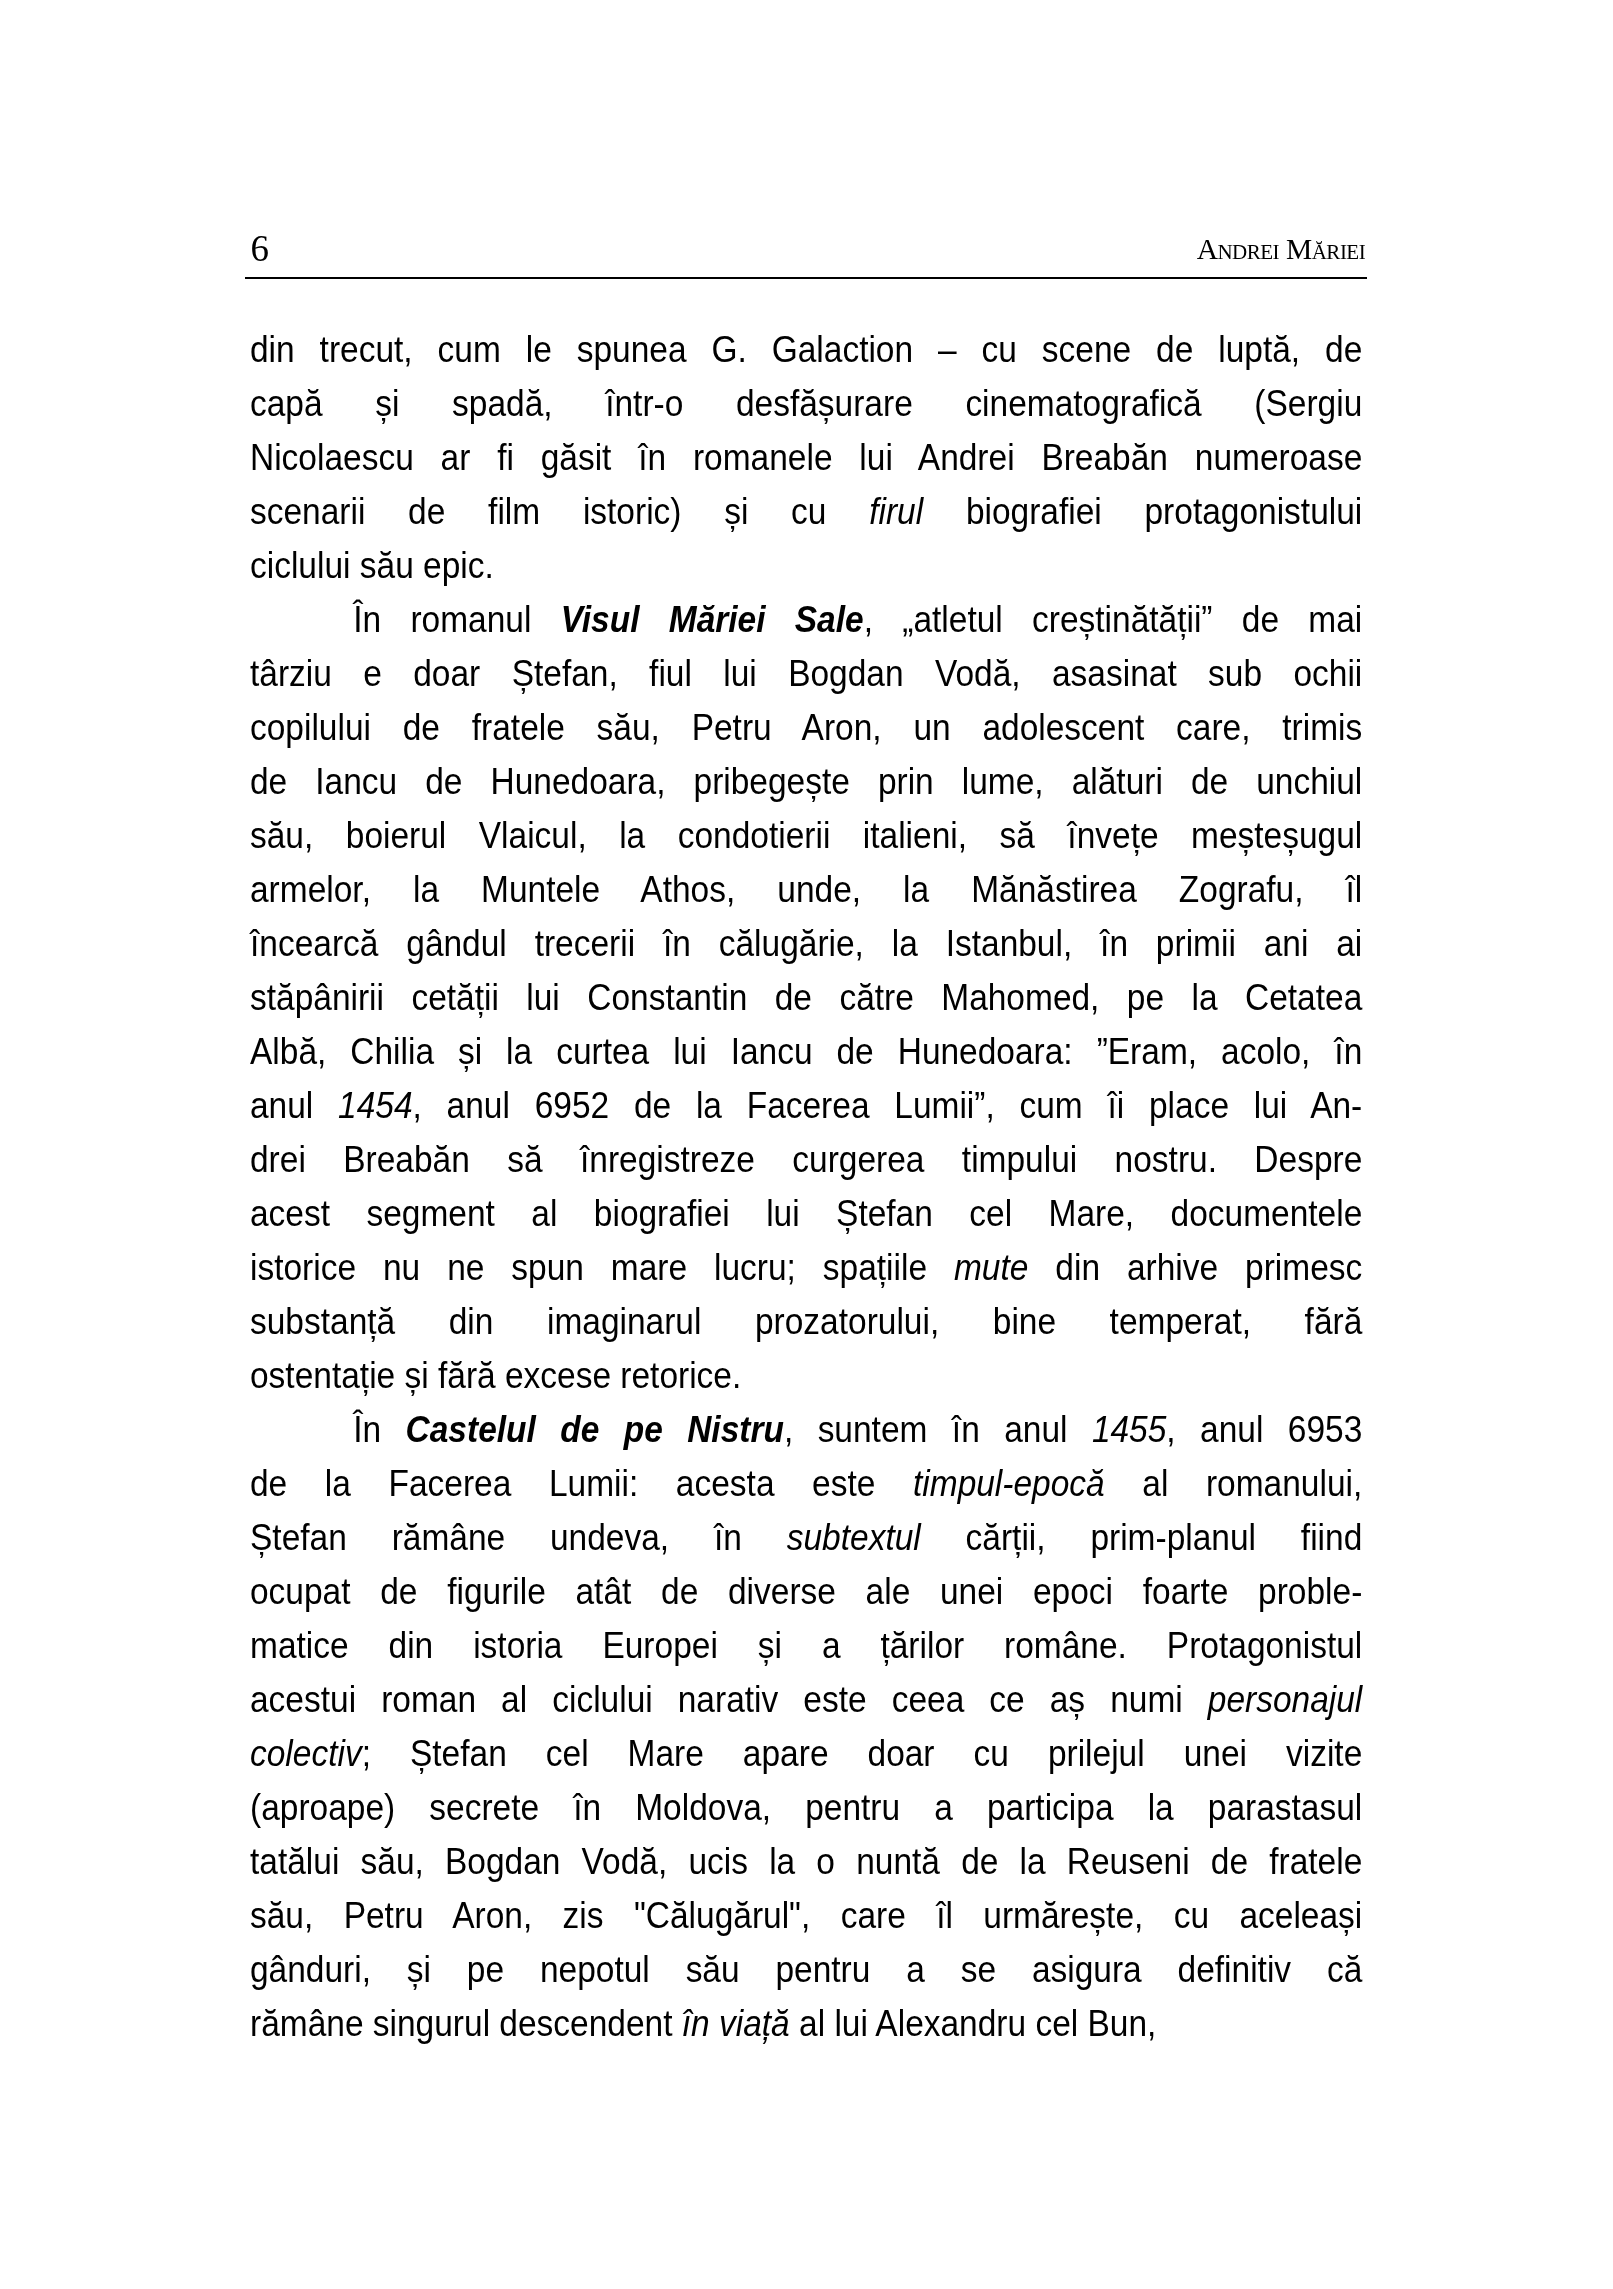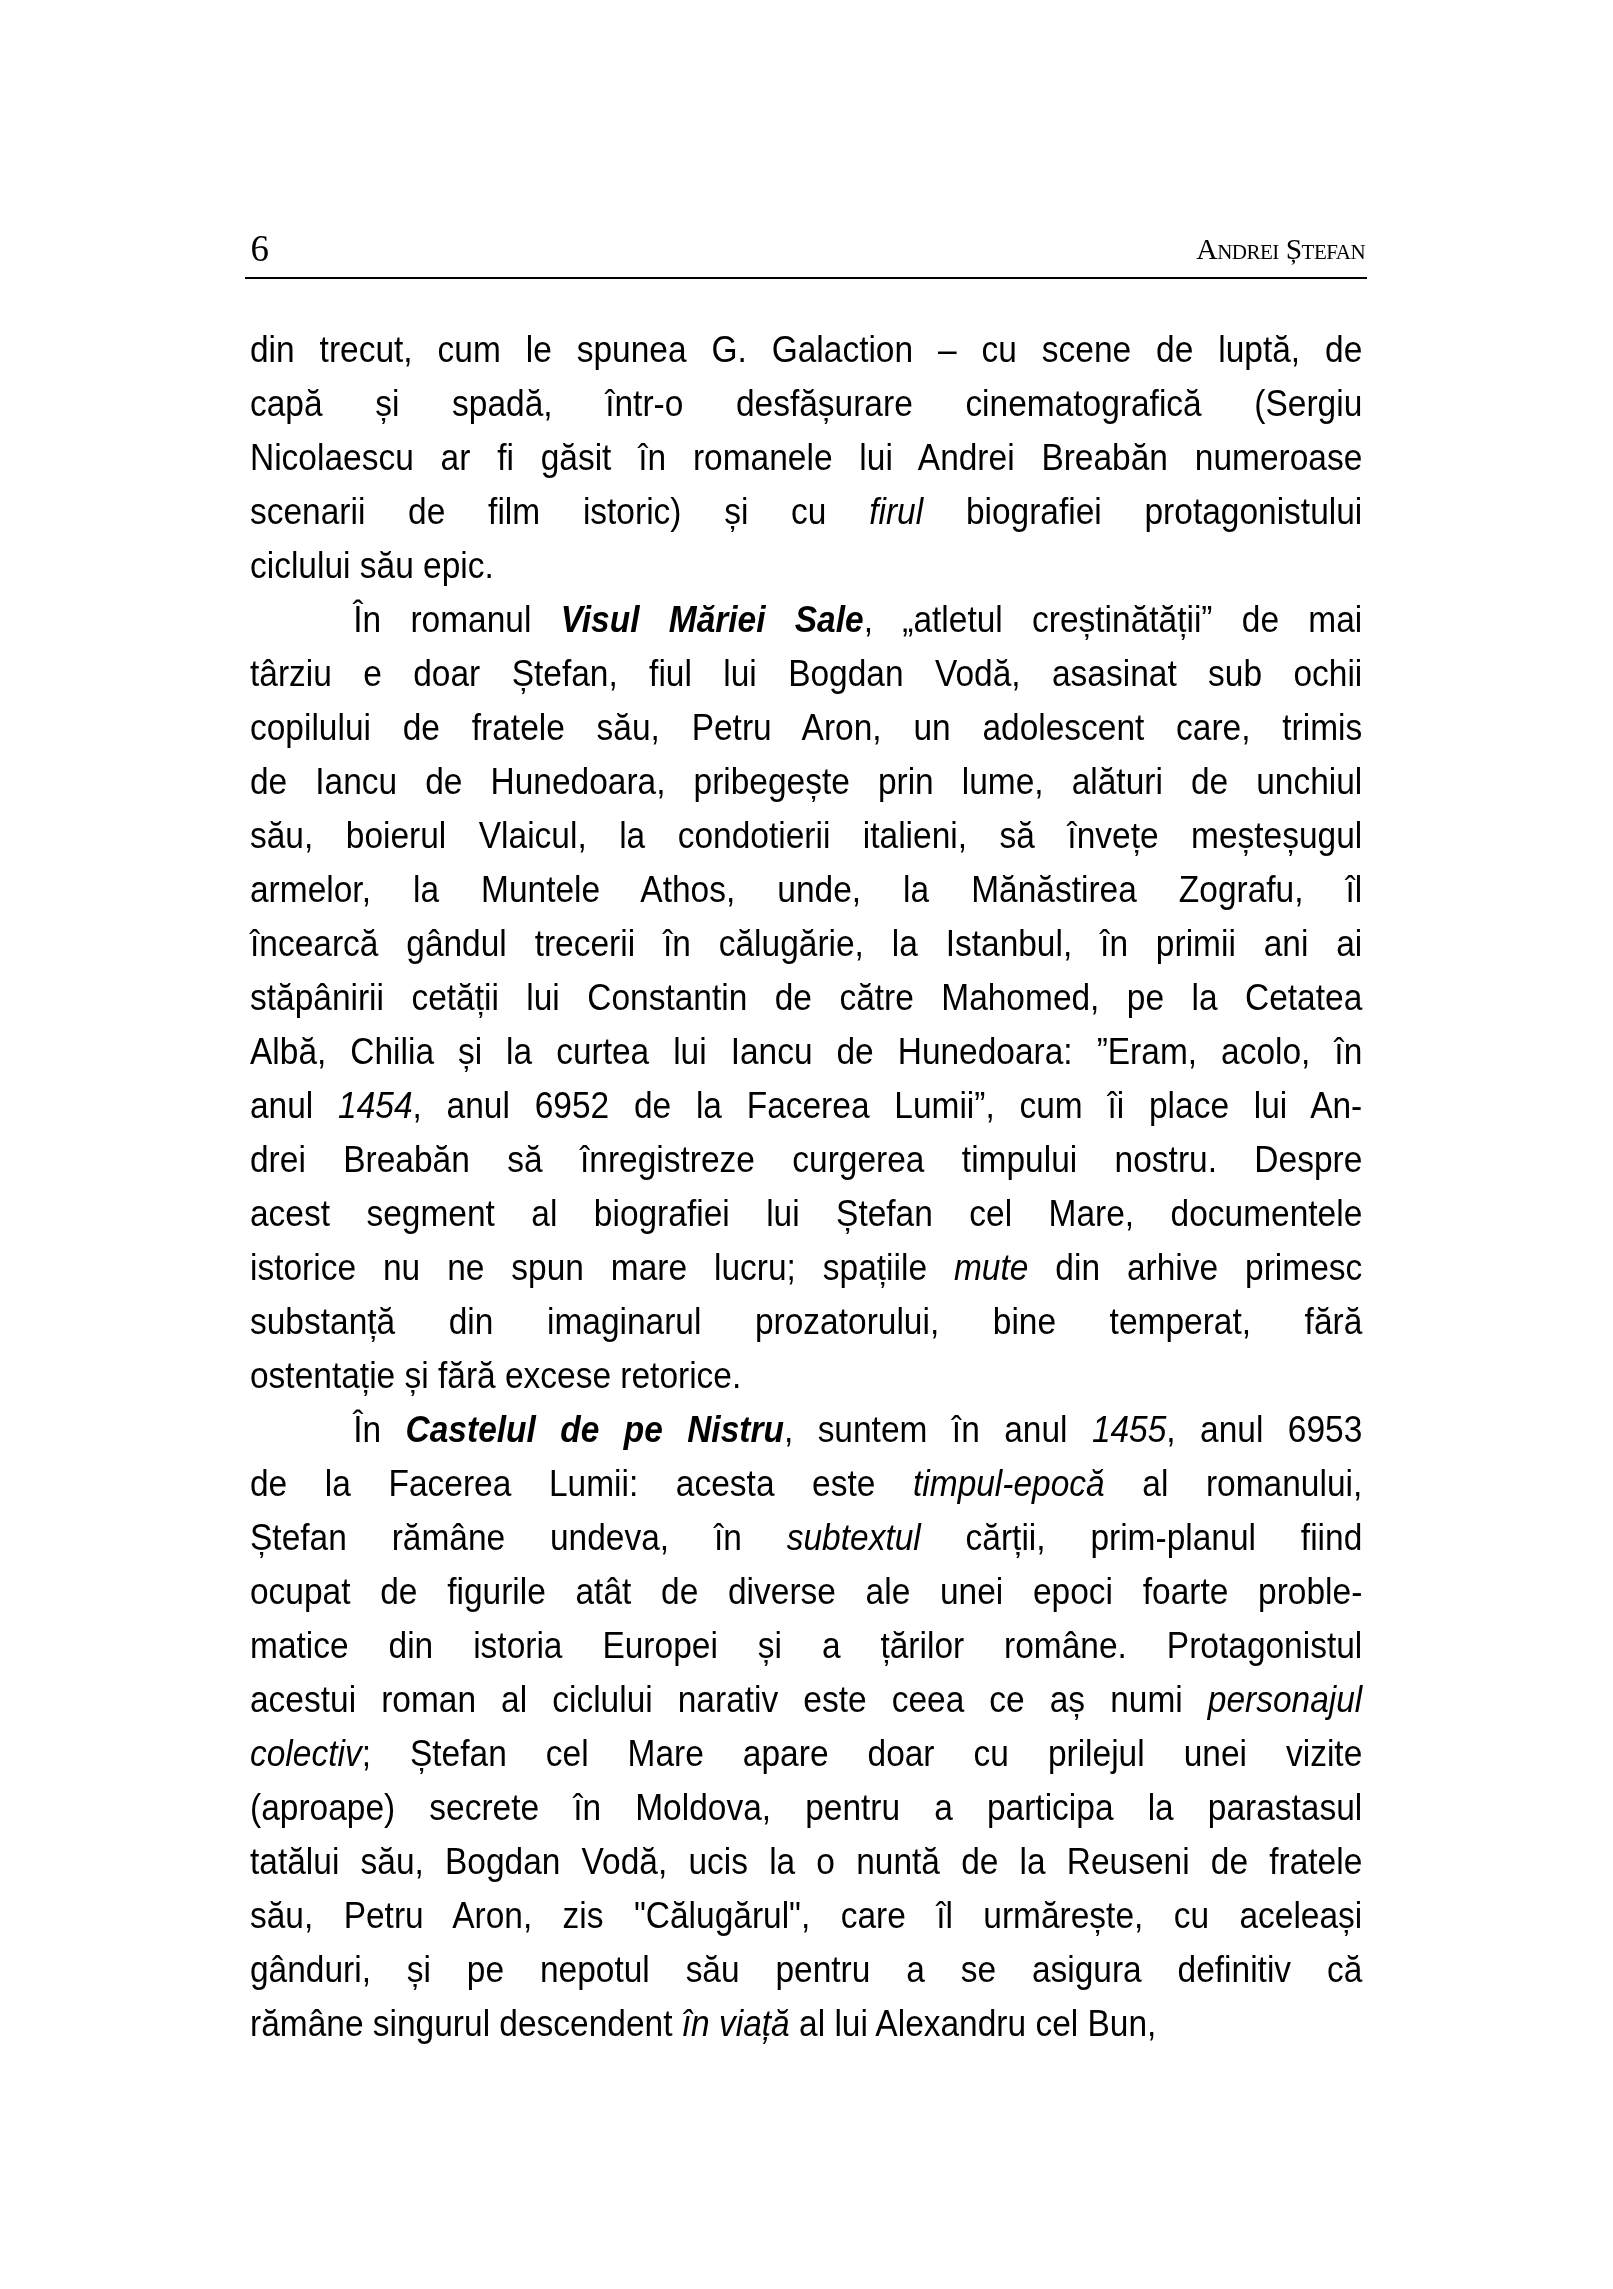--- a/index.html
+++ b/index.html
@@ -34,21 +34,21 @@
   }
   .line.last { text-align-last: left; }
   .line.indent { padding-left: 111px; }
 </style>
 </head>
 <body>
 
 <div class="page">
   <div class="header">
     <span class="page-number">6</span>
-    <span class="running-head">Andrei Ștefan</span>
+    <span class="running-head">Andrei Măriei</span>
   </div>
 
   <div class="body" id="body">
       <div>
         <div class="line"><span>din trecut, cum le spunea G. Galaction – cu scene de luptă, de</span></div>
         <div class="line"><span>capă și spadă, într-o desfășurare cinematografică (Sergiu</span></div>
         <div class="line"><span>Nicolaescu ar fi găsit în romanele lui Andrei Breabăn numeroase</span></div>
         <div class="line"><span>scenarii de film istoric) și cu </span><i>firul</i><span> biografiei protagonistului</span></div>
         <div class="line last"><span>ciclului său epic.</span></div>
       </div>

